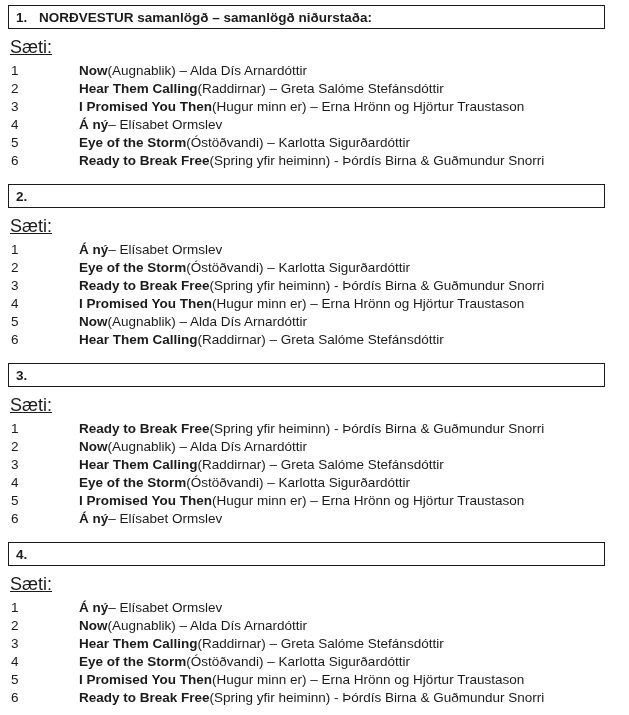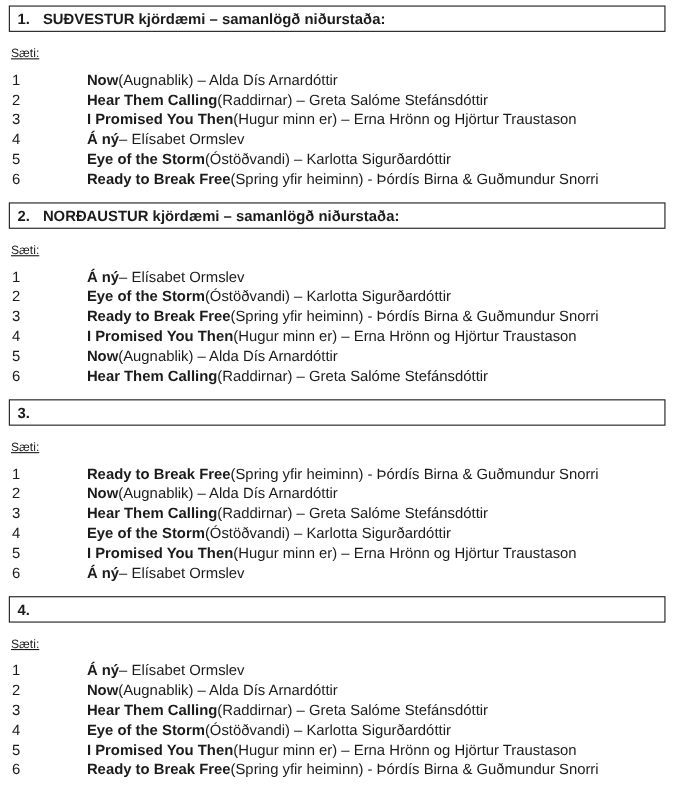--- a/index.html
+++ b/index.html
@@ -37,21 +37,21 @@
   .heading-num {
     display: inline-block;
     width: 23px;
     padding-left: 7px;
     flex: 0 0 auto;
   }
   .heading-text {
     white-space: nowrap;
   }
   .seat-label {
-    font-size: 11px;
+    font-size: 18px;
     line-height: 15px;
     margin-left: 2px;
     margin-bottom: 7px;
     text-decoration: underline;
     display: inline-block;
     text-align: right;
   }
   .seat-label-wrap { line-height: 15px; margin-bottom: 7px; }
   .seat-label-wrap .seat-label { margin-bottom: 0; }
   .row {
@@ -75,21 +75,21 @@
   }
 </style>
 </head>
 <body>
 
 <div class="page">
 
   <section class="district">
     <div class="heading-box">
       <span class="heading-num">1.</span>
-      <span class="heading-text">SUÐVESTUR kjördæmi – samanlögð niðurstaða:</span>
+      <span class="heading-text">NORÐVESTUR samanlögð – samanlögð niðurstaða:</span>
     </div>
     <div class="seat-label-wrap"><span class="seat-label">Sæti:</span></div>
     <div class="results">
       <div class="row">
         <span class="rank">1</span>
         <span class="song"><b class="title">Now</b><span class="detail">(Augnablik) – Alda Dís Arnardóttir</span></span>
       </div>
       <div class="row">
         <span class="rank">2</span>
         <span class="song"><b class="title">Hear Them Calling</b><span class="detail">(Raddirnar) – Greta Salóme Stefánsdóttir</span></span>
@@ -109,21 +109,20 @@
       <div class="row">
         <span class="rank">6</span>
         <span class="song"><b class="title">Ready to Break Free</b><span class="detail">(Spring yfir heiminn) - Þórdís Birna &amp; Guðmundur Snorri</span></span>
       </div>
     </div>
   </section>
 
   <section class="district">
     <div class="heading-box">
       <span class="heading-num">2.</span>
-      <span class="heading-text">NORÐAUSTUR kjördæmi – samanlögð niðurstaða:</span>
     </div>
     <div class="seat-label-wrap"><span class="seat-label">Sæti:</span></div>
     <div class="results">
       <div class="row">
         <span class="rank">1</span>
         <span class="song"><b class="title">Á ný</b><span class="detail">– Elísabet Ormslev</span></span>
       </div>
       <div class="row">
         <span class="rank">2</span>
         <span class="song"><b class="title">Eye of the Storm</b><span class="detail">(Óstöðvandi) – Karlotta Sigurðardóttir</span></span>

